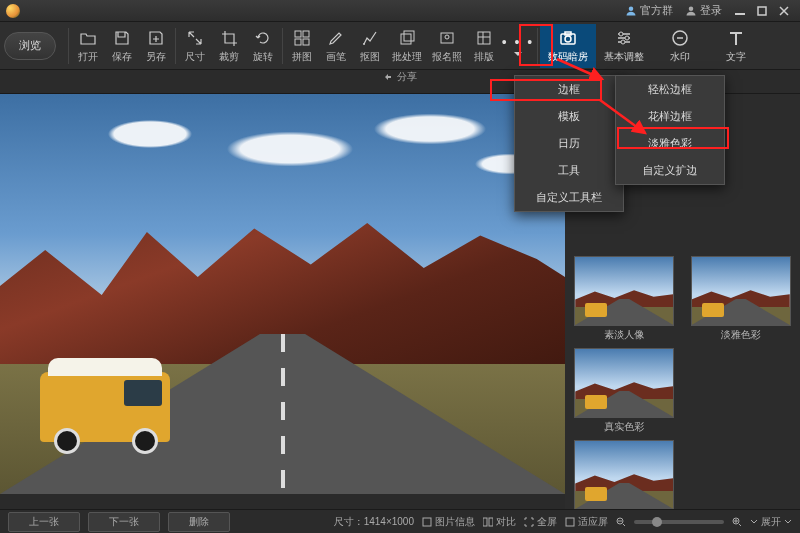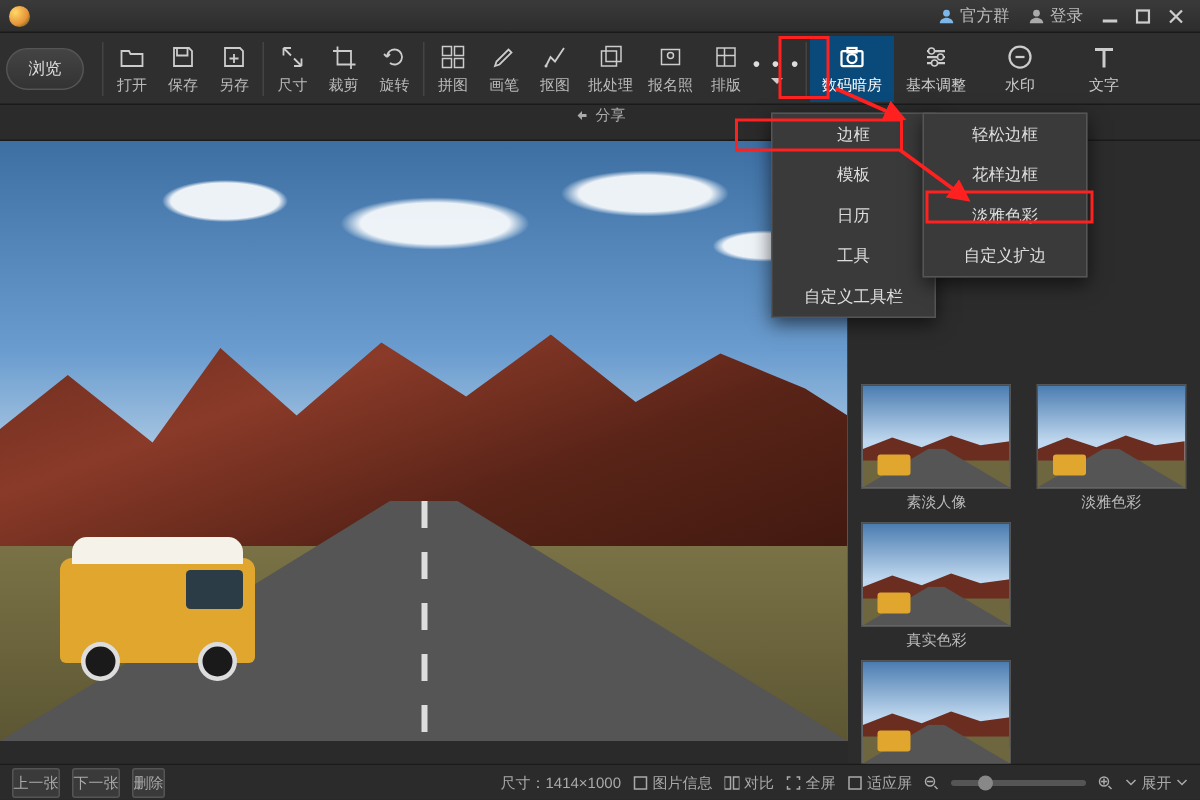--- a/index.html
+++ b/index.html
@@ -276,21 +276,21 @@
     background: #2b2b2b;
     border-top: 1px solid #1a1a1a;
     display: flex;
     align-items: center;
     padding: 0 8px;
     gap: 8px;
     font-size: 10px;
     color: #aaa;
   }
   .bottombar .btn {
-    padding: 2px 0;
+    padding: 2px 20px;
     background: #3a3a3a;
     border: 1px solid #555;
     border-radius: 2px;
   }
   .bottombar .status-item { display:flex; align-items:center; gap:3px; }
   .bottombar .spacer { flex:1; }
   .bottombar .slider {
     width: 90px; height: 4px;
     background: #555;
     position: relative;

